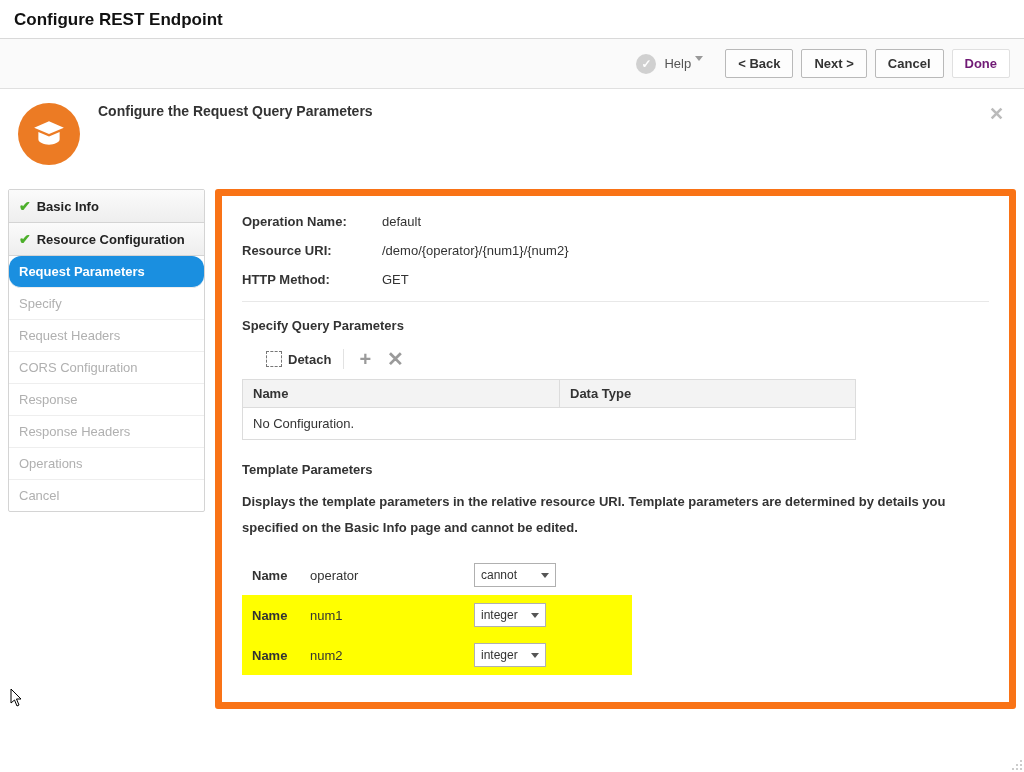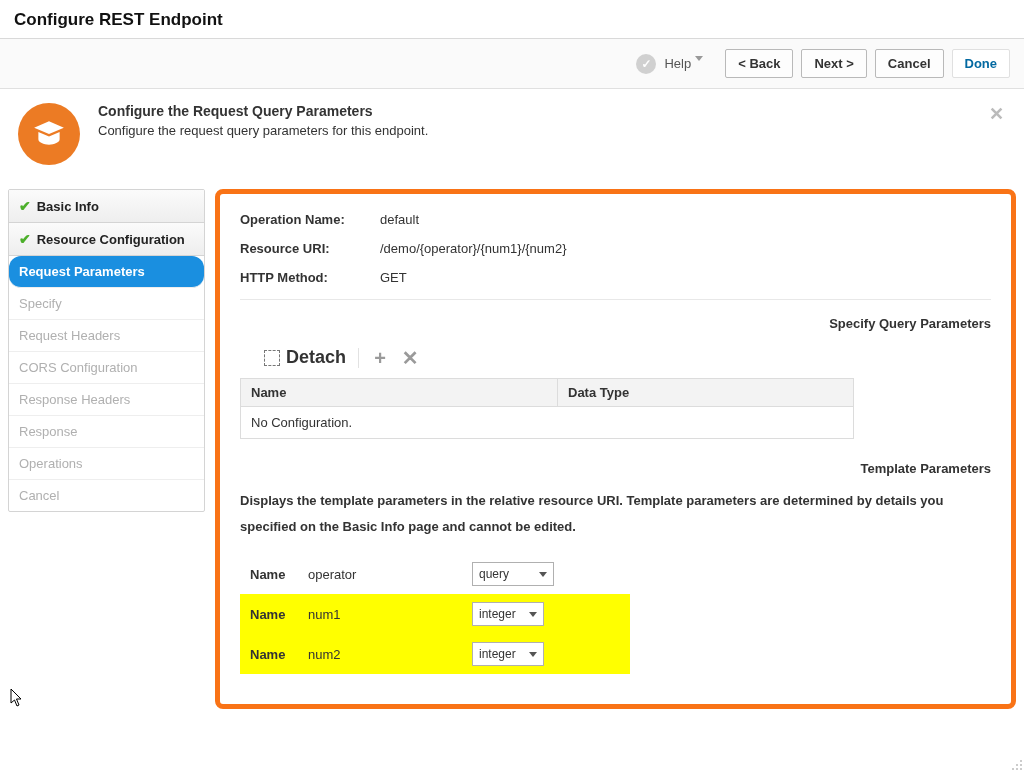--- a/index.html
+++ b/index.html
@@ -54,21 +54,21 @@
     border: 1px solid #b9b9b9;
     background: #fdfdfd;
     padding: 6px 12px;
     font-size: 13px;
     font-weight: bold;
     border-radius: 2px;
     cursor: pointer;
     color: #333;
   }
   .btn.disabled {
-    color: #0369a1;
+    color: #701a75;
     border-color: #e0e0e0;
     background: #fff;
     cursor: default;
   }
   .banner {
     display: flex;
     align-items: flex-start;
     padding: 14px 18px 24px;
     gap: 18px;
     position: relative;
@@ -120,39 +120,39 @@
     border-radius: 12px;
   }
   .side-item.future { color: #b0b0b0; }
   .check {
     color: #4caf2a;
     font-weight: bold;
     font-size: 14px;
   }
   .content {
     flex: 1;
-    border: 5px solid #f97316;
-    border-radius: 8px;
+    border: 7px solid #f97316;
+    border-radius: 3px;
     background: #fff;
     padding: 18px 20px 24px;
     min-height: 520px;
     box-sizing: border-box;
   }
   .kv-row { display: flex; align-items: center; margin-bottom: 14px; font-size: 13px; }
   .kv-label { width: 140px; font-weight: bold; color: #333; }
   .kv-val { color: #333; }
   .sec-divider { border-top: 1px solid #e8e8e8; margin: 12px 0 16px; }
-  .sec-head { font-weight: bold; font-size: 13px; margin-bottom: 12px; color: #333; text-align: right; }
+  .sec-head { font-weight: bold; font-size: 13px; margin-bottom: 12px; color: #333; }
   .qp-toolbar {
     display: flex; align-items: center; gap: 12px;
     padding: 4px 8px 4px 24px;
   }
   .detach {
     display: flex; align-items: center; gap: 6px;
-    font-weight: bold; font-size: 18px; cursor: pointer;
+    font-weight: bold; font-size: 13px; cursor: pointer;
   }
   .detach .dicon {
     width: 14px; height: 14px; border: 1px dashed #777; display: inline-block;
   }
   .tool-icon {
     width: 18px; height: 18px; display: flex; align-items: center; justify-content: center;
     color: #9a9a9a; font-size: 20px; font-weight: bold; cursor: pointer; line-height: 1;
   }
   .tool-sep { width: 1px; height: 20px; background: #e2e2e2; }
   .qp-table {
@@ -235,21 +235,20 @@
 
 <div class="banner">
   <div class="banner-icon">
     <svg viewBox="0 0 32 32">
       <path fill="#fff" d="M16 4L2 10l14 6 14-6z"></path>
       <path fill="#fff" d="M6 14v7c0 3 5 5 10 5s10-2 10-5v-7l-10 4.3L6 14z"></path>
     </svg>
   </div>
   <div>
     <div class="banner-title">Configure the Request Query Parameters</div>
-    <div class="banner-sub">Configure the request query parameters for this endpoint.</div>
   </div>
   <div class="banner-close">✕</div>
 </div>
 
 <div class="workarea">
 
   <div class="sidebar">
     <div class="side-item done">
       <span class="check">✔</span>
       <span>Basic Info</span>
@@ -264,24 +263,24 @@
     <div class="side-item future">
       <span>Specify</span>
     </div>
     <div class="side-item future">
       <span>Request Headers</span>
     </div>
     <div class="side-item future">
       <span>CORS Configuration</span>
     </div>
     <div class="side-item future">
+      <span>Response</span>
+    </div>
+    <div class="side-item future">
       <span>Response Headers</span>
-    </div>
-    <div class="side-item future">
-      <span>Response</span>
     </div>
     <div class="side-item future">
       <span>Operations</span>
     </div>
     <div class="side-item future">
       <span>Cancel</span>
     </div>
   </div>
 
   <div class="content">
@@ -322,21 +321,21 @@
 
     <div style="height:22px"></div>
 
     <div class="sec-head">Template Parameters</div>
     <div class="tpl-desc">Displays the template parameters in the relative resource URI. Template parameters are determined by details you specified on the Basic Info page and cannot be edited.</div>
 
     <div class="tpl-row">
       <div class="tpl-label">Name</div>
       <div class="tpl-name">operator</div>
       <div class="tpl-select-wrap">
-        <span class="val">query</span>
+        <span class="val">cannot</span>
         <span class="chev"></span>
       </div>
     </div>
     <div class="tpl-row highlight">
       <div class="tpl-label">Name</div>
       <div class="tpl-name">num1</div>
       <div class="tpl-select-wrap narrow">
         <span class="val">integer</span>
         <span class="chev"></span>
       </div>

